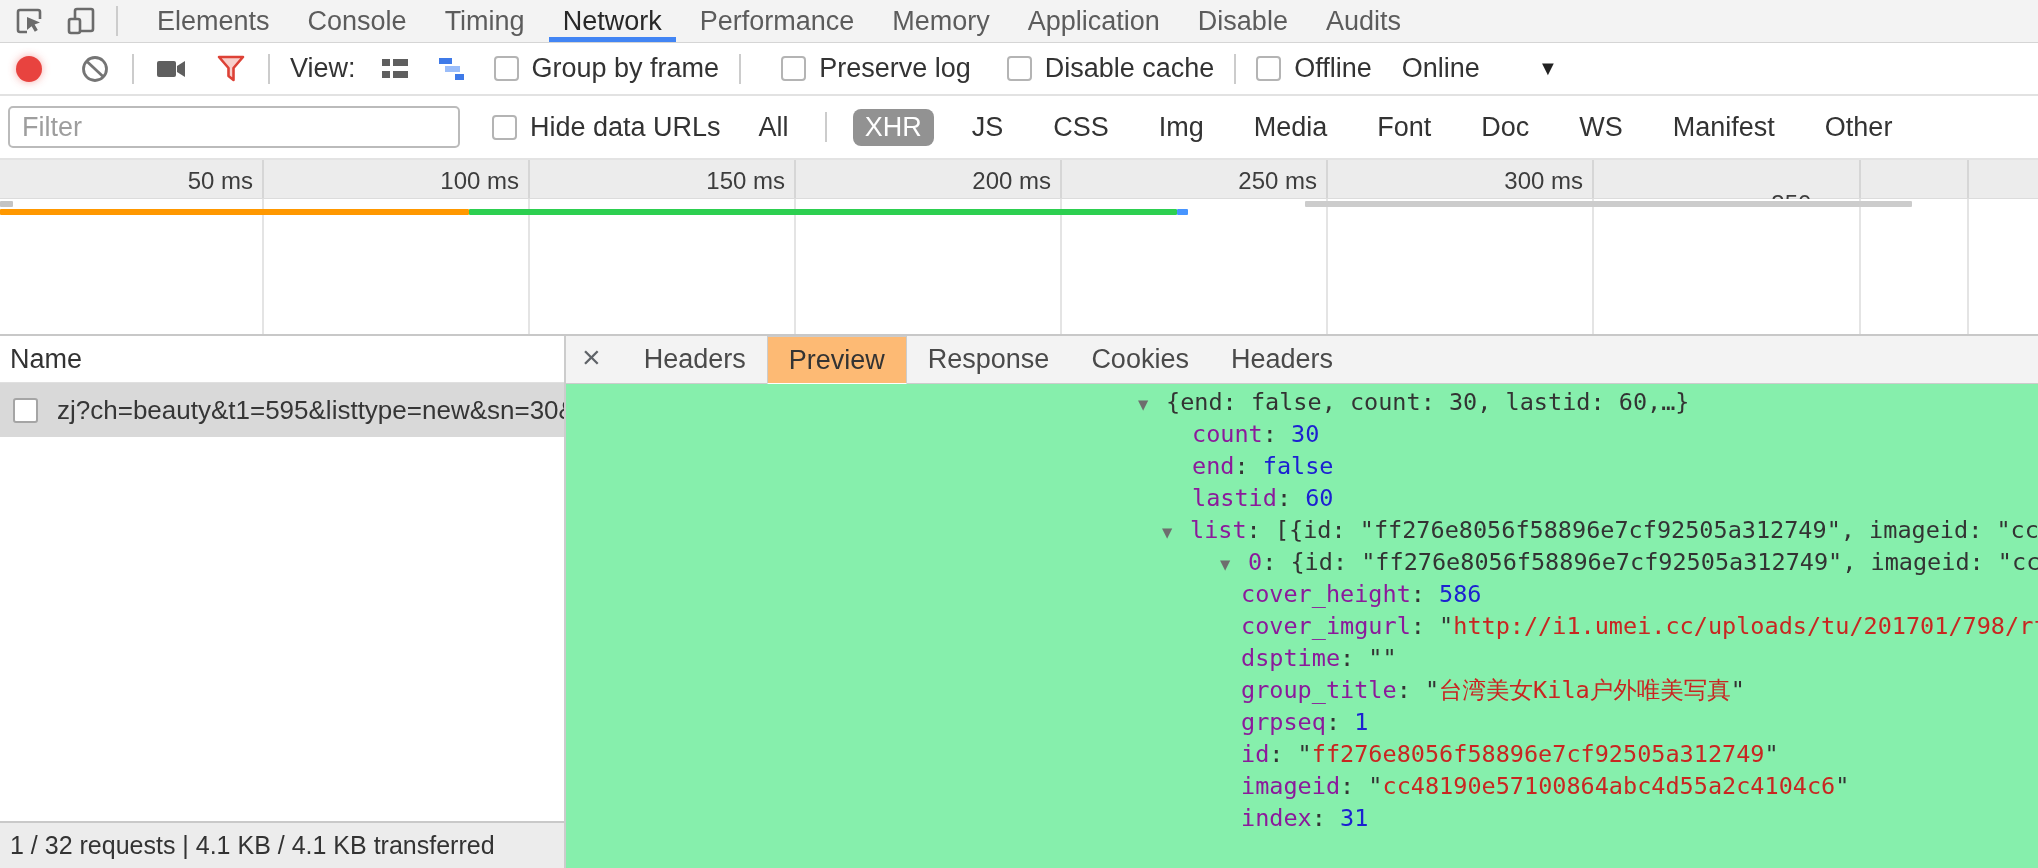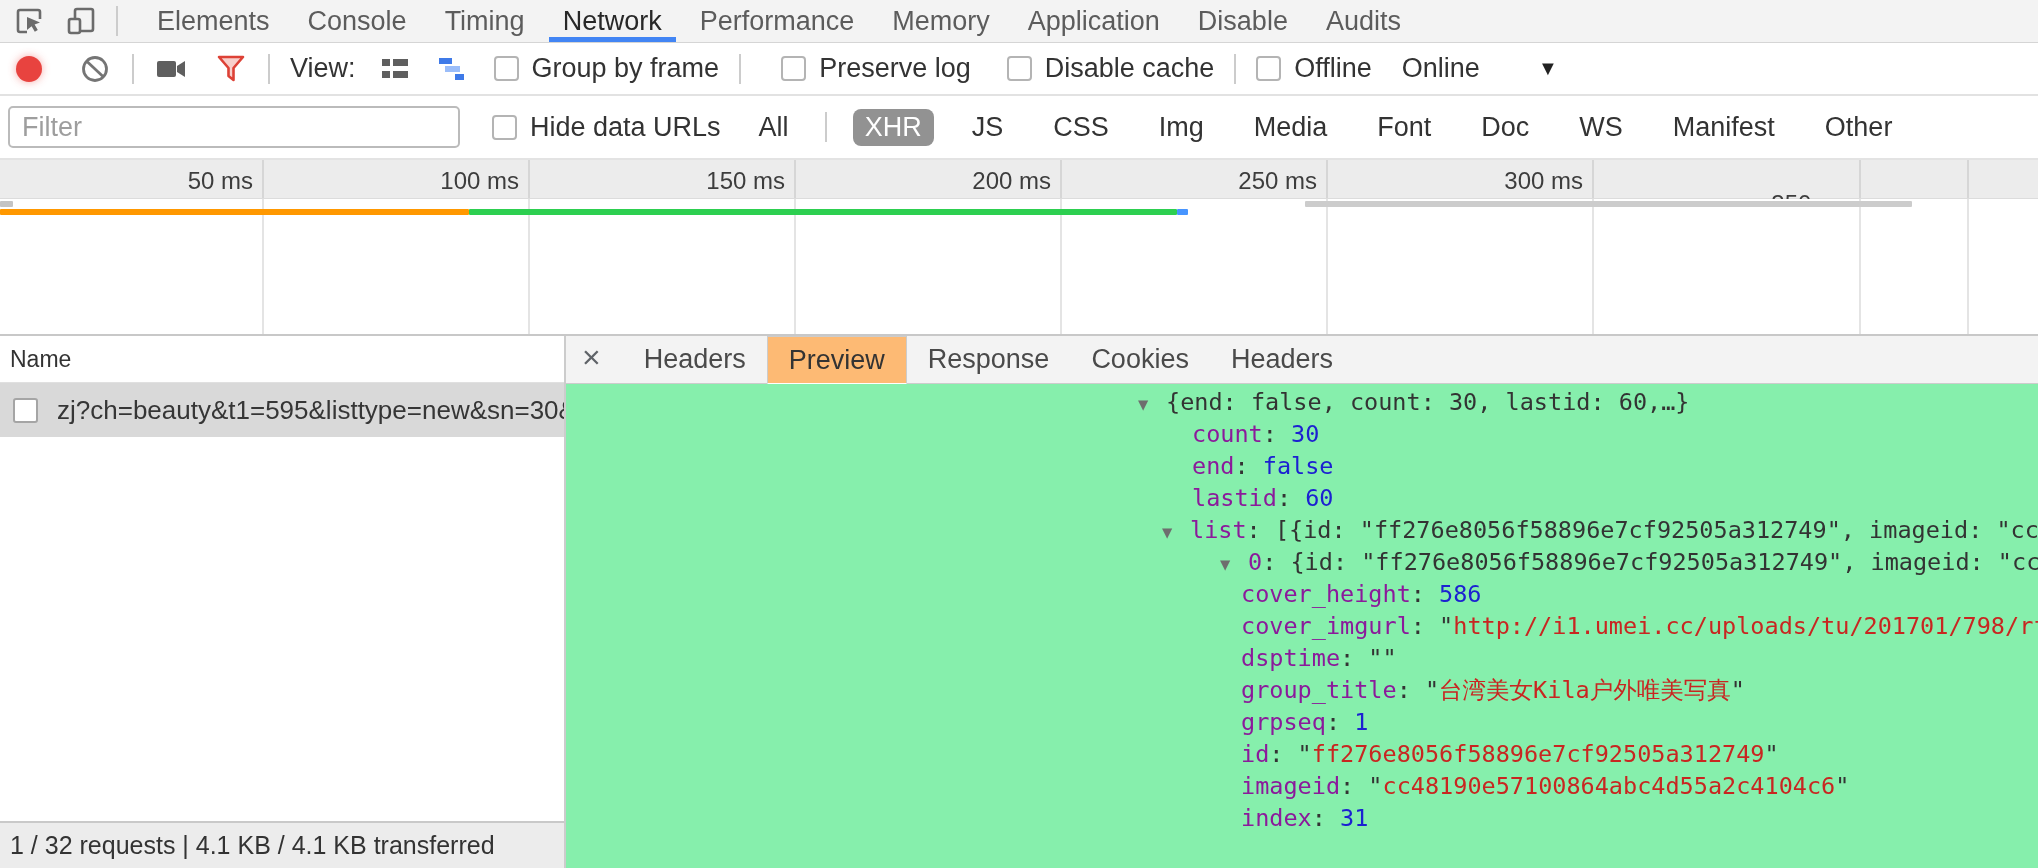--- a/index.html
+++ b/index.html
@@ -51,21 +51,21 @@
   .ruler .tick-label { position:absolute; top:7px; width:150px; text-align:right;
                        font-size:24px; color:#3d3d3d; }
   .canvas { height:137px; background:#fff; border-bottom:2px solid #c8c8c8; position:relative; }
   .canvas .gline { position:absolute; top:0; bottom:0; width:2px; background:#e4e4e4; }
   .bar { position:absolute; height:6px; border-radius:1px; }
 
   
   .main { flex:1; display:flex; min-height:0; }
   .left { width:566px; flex:none; border-right:2px solid #ccc; display:flex;
           flex-direction:column; background:#fff; }
-  .name-header { height:47px; border-bottom:1px solid #e0e0e0; font-size:23px; color:#333;
+  .name-header { height:47px; border-bottom:1px solid #e0e0e0; font-size:27px; color:#333;
                  display:flex; align-items:center; padding-left:10px; flex:none; }
   .request-row { height:54px; background:#d9d9d9; display:flex; align-items:center;
                  padding-left:13px; gap:19px; font-size:26px; color:#363636; flex:none;
                  white-space:nowrap; overflow:hidden; }
   .file-square { width:25px; height:25px; background:#fff; border:2px solid #a5a5a5;
                  border-radius:3px; flex:none; }
   .left-fill { flex:1; }
   .status-bar { height:47px; background:#ececec; border-top:2px solid #c9c9c9;
                 display:flex; align-items:center; padding-left:10px; font-size:25px;
                 color:#333; flex:none; }

